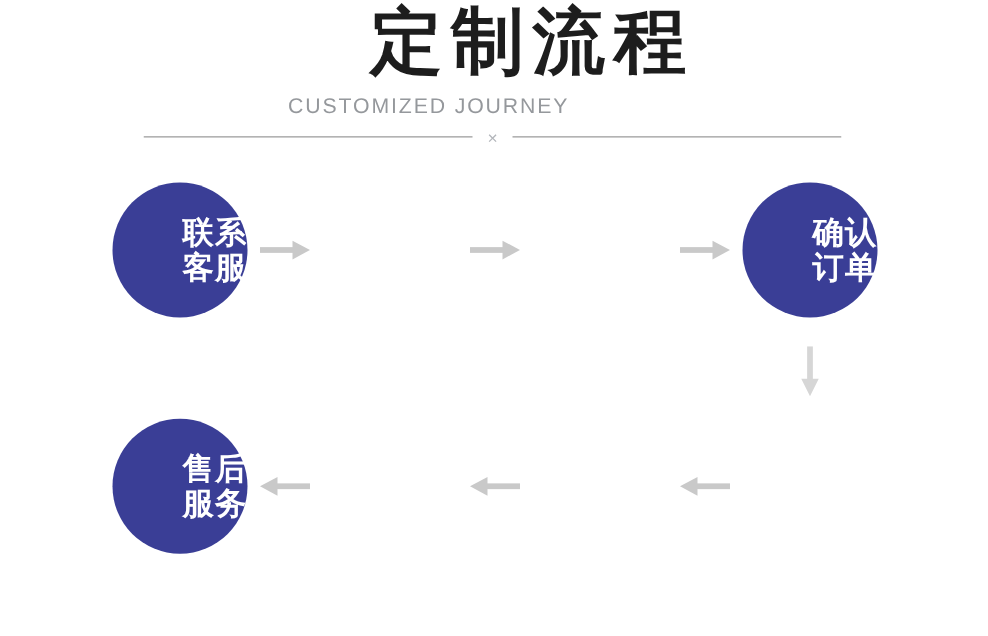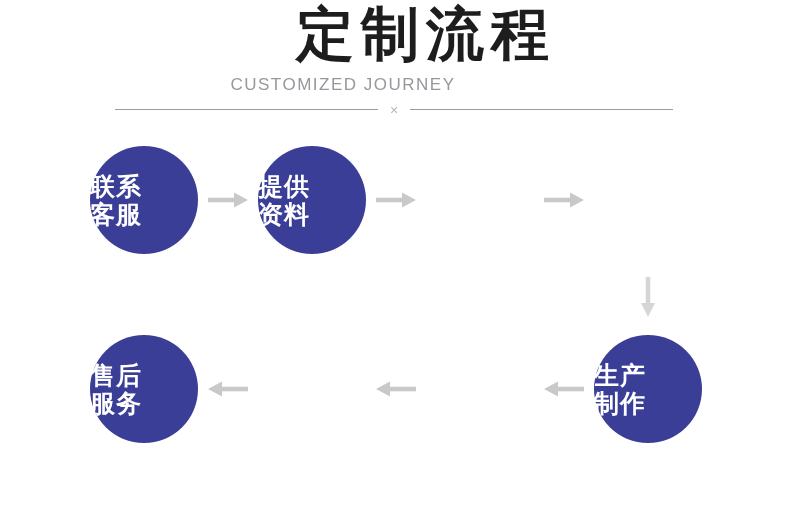--- a/index.html
+++ b/index.html
@@ -61,21 +61,21 @@
   }
   .circle {
     position: absolute;
     width: 108px;
     height: 108px;
     border-radius: 50%;
     background: #3a3e96;
     color: #ffffff;
     display: flex;
     flex-direction: column;
-    align-items: flex-start;
+    align-items: flex-end;
     justify-content: center;
     text-align: center;
     font-weight: 700;
     font-size: 25px;
     line-height: 28px;
     letter-spacing: 1px;
   }
   .row1 { top: 146px; }
   .row2 { top: 335px; }
   .c1 { left: 90px; }
@@ -115,32 +115,32 @@
   </div>
 
   <div class="circle row1 c1">
     <span>联系</span>
     <span>客服</span>
   </div>
   <svg class="arrow r1 a1" viewBox="0 0 40 20">
     <rect x="0" y="7.7" width="27" height="4.6" fill="#c9c9c9"></rect>
     <polygon points="26,2.5 40,10 26,17.5" fill="#c9c9c9"></polygon>
   </svg>
-  <div class="circle row1 c2">
-    <span>提供</span>
-    <span>资料</span>
-  </div>
   <svg class="arrow r1 a2" viewBox="0 0 40 20">
     <rect x="0" y="7.7" width="27" height="4.6" fill="#c9c9c9"></rect>
     <polygon points="26,2.5 40,10 26,17.5" fill="#c9c9c9"></polygon>
   </svg>
   <svg class="arrow r1 a3" viewBox="0 0 40 20">
     <rect x="0" y="7.7" width="27" height="4.6" fill="#c9c9c9"></rect>
     <polygon points="26,2.5 40,10 26,17.5" fill="#c9c9c9"></polygon>
   </svg>
+  <div class="circle row1 c4">
+    <span>确认</span>
+    <span>订单</span>
+  </div>
 
   <svg class="arrow-down" viewBox="0 0 18 40">
     <rect x="6.7" y="0" width="4.6" height="27" fill="#d6d6d6"></rect>
     <polygon points="2,26 16,26 9,40" fill="#d6d6d6"></polygon>
   </svg>
 
   <div class="circle row2 c1">
     <span>售后</span>
     <span>服务</span>
   </div>
@@ -149,18 +149,14 @@
     <polygon points="14,2.5 0,10 14,17.5" fill="#c9c9c9"></polygon>
   </svg>
   <svg class="arrow r2 a2" viewBox="0 0 40 20">
     <rect x="13" y="7.7" width="27" height="4.6" fill="#c9c9c9"></rect>
     <polygon points="14,2.5 0,10 14,17.5" fill="#c9c9c9"></polygon>
   </svg>
   <svg class="arrow r2 a3" viewBox="0 0 40 20">
     <rect x="13" y="7.7" width="27" height="4.6" fill="#c9c9c9"></rect>
     <polygon points="14,2.5 0,10 14,17.5" fill="#c9c9c9"></polygon>
   </svg>
-  <div class="circle row2 c4">
-    <span>生产</span>
-    <span>制作</span>
-  </div>
 
 </div>
 
 </body></html>

